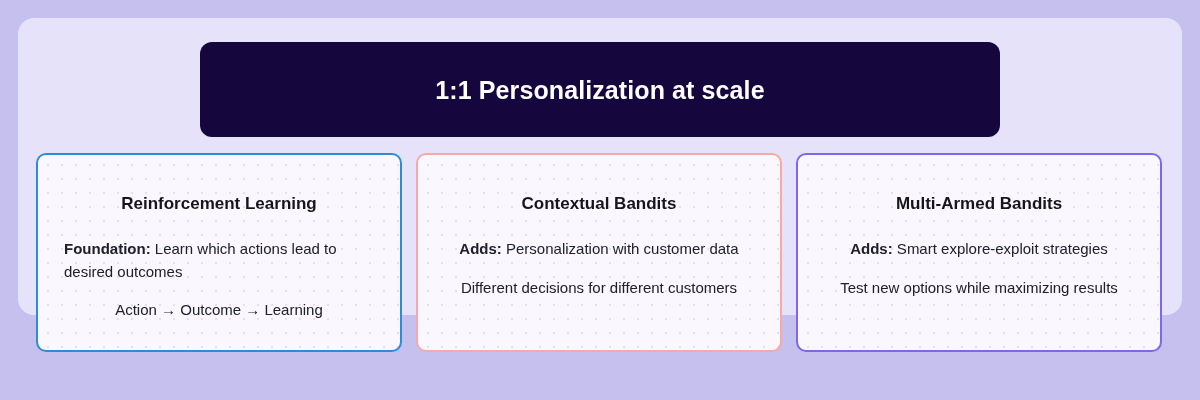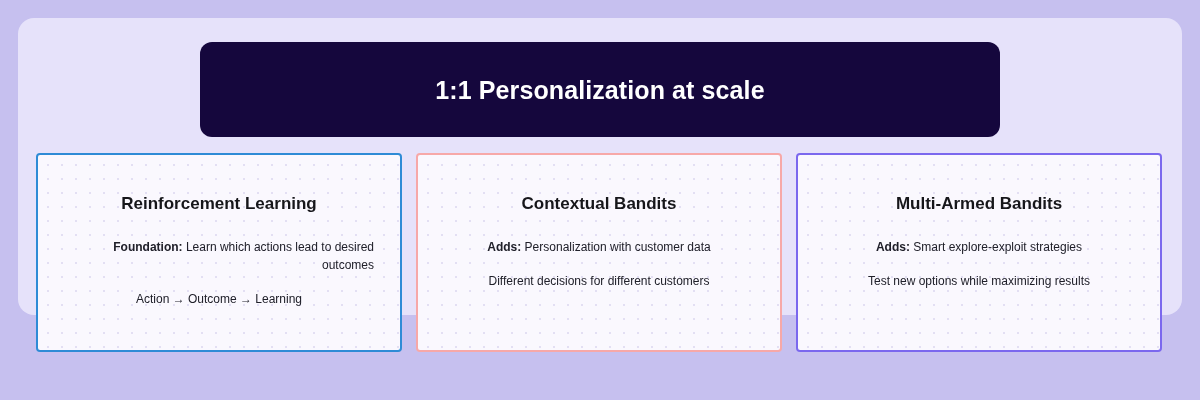--- a/index.html
+++ b/index.html
@@ -54,21 +54,21 @@
     width: 1128px;
     display: flex;
     gap: 14px;
   }
 
   .card {
     position: relative;
     width: 366px;
     height: 199px;
     box-sizing: border-box;
-    border-radius: 4px;
+    border-radius: 10px;
     border: 2px solid #2e8bd6;
     background-color: #faf8fe;
     background-image: radial-gradient(#e3dff3 1px, transparent 1.1px);
     background-size: 14px 14px;
     background-position: 3px 3px;
     display: flex;
     flex-direction: column;
     align-items: center;
     padding: 0 18px;
     overflow: hidden;
@@ -81,23 +81,23 @@
     margin-top: 38px;
     font-size: 17px;
     font-weight: bold;
     color: #16161a;
     text-align: center;
     line-height: 1.25;
   }
 
   .card-line {
     margin-top: 24px;
-    font-size: 12px;
+    font-size: 15px;
     color: #20202a;
-    text-align: right;
+    text-align: left;
     line-height: 1.5;
     max-width: 310px;
   }
   .card-line.second {
     margin-top: 16px;
   }
   .card-line .lead {
     font-weight: bold;
   }
 </style>

